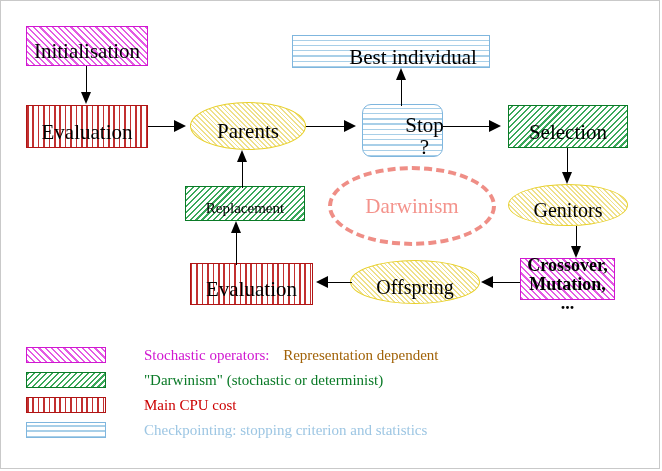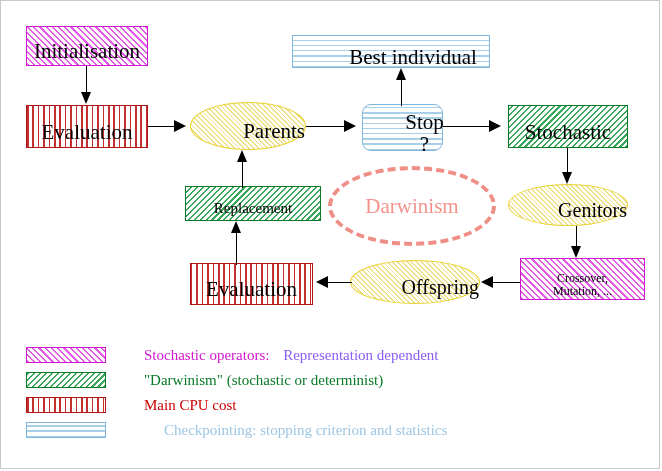--- a/index.html
+++ b/index.html
@@ -79,21 +79,20 @@
         rgba(255,255,255,0) 1.3px, rgba(255,255,255,0) 5.2px);
     padding-left: 44px;
   }
   .fill-yellow {
     border: 1.5px solid #e8d02a;
     background-color: #ffffff;
     background-image: repeating-linear-gradient(
         45deg,
         #efe08a 0px, #efe08a 1.3px,
         rgba(255,255,255,0) 1.3px, rgba(255,255,255,0) 3.4px);
-    justify-content: flex-end;
   }
 
   .ellipse { border-radius: 50%; }
   .rounded { border-radius: 9px; }
 
   
   .generation {
     position: absolute;
     box-sizing: border-box;
     border: 4px dashed #ef8e86;
@@ -149,21 +148,21 @@
     height: 16px;
     box-sizing: border-box;
     flex: none;
   }
   .legend-text {
     margin-left: 38px;
     white-space: nowrap;
     font-size: 15px;
   }
   .c-magenta { color: #d017d0; }
-  .c-gold    { color: #8b5cf6; }
+  .c-gold    { color: #a16207; }
   .c-green   { color: #0a7a27; }
   .c-red     { color: #cc0000; }
   .c-blue    { color: #9dc6e3; }
 </style>
 </head>
 <body>
 
 <div id="canvas">
 
   <div id="frame"></div>
@@ -177,46 +176,46 @@
   </div>
 
   <div class="node fill-yellow ellipse" style="left:190px; top:102px; width:116px; height:48px; font-size:21px;">
     <span class="label">Parents</span>
   </div>
 
   <div class="node fill-blue" style="left:292px; top:35px; width:198px; height:33px; font-size:21px;">
     <span class="label">Best individual</span>
   </div>
 
-  <div class="node fill-blue rounded" style="left:362px; top:104px; width:81px; height:47px; font-size:21px;">
+  <div class="node fill-blue rounded" style="left:362px; top:104px; width:81px; height:53px; font-size:21px;">
     <span class="label">Stop ?</span>
   </div>
 
   <div class="node fill-green" style="left:508px; top:105px; width:120px; height:43px; font-size:21px;">
-    <span class="label">Stochastic</span>
+    <span class="label">Selection</span>
   </div>
 
   <div class="node fill-yellow ellipse" style="left:508px; top:184px; width:120px; height:42px; font-size:20px;">
     <span class="label">Genitors</span>
   </div>
 
-  <div class="node fill-magenta" style="left:520px; top:258px; width:125px; height:42px; font-size:12px;">
+  <div class="node fill-magenta" style="left:520px; top:258px; width:95px; height:42px; font-size:18px;font-weight:bold;">
     <span class="label">Crossover,
 Mutation, ...</span>
   </div>
 
   <div class="node fill-yellow ellipse" style="left:350px; top:260px; width:130px; height:44px; font-size:20px;">
     <span class="label">Offspring</span>
   </div>
 
   <div class="node fill-red" style="left:190px; top:263px; width:123px; height:42px; font-size:21px;">
     <span class="label">Evaluation</span>
   </div>
 
-  <div class="node fill-green" style="left:185px; top:186px; width:136px; height:35px; font-size:15px;">
+  <div class="node fill-green" style="left:185px; top:186px; width:120px; height:35px; font-size:15px;">
     <span class="label">Replacement</span>
   </div>
 
   <div class="generation" style="left:328px; top:166px; width:168px; height:80px; font-size:21px;">
     <span class="label">Darwinism</span>
   </div>
 
   <div class="edge edge-v" style="left:86px; top:66px; height:28px;"></div>
   <div class="arrow arrow-d" style="left:81px; top:92px;"></div>
 
@@ -261,18 +260,18 @@
   <div class="legend-row" style="top:370px;">
     <span class="swatch fill-green"></span>
     <span class="legend-text c-green">"Darwinism" (stochastic or determinist)</span>
   </div>
 
   <div class="legend-row" style="top:395px;">
     <span class="swatch fill-red"></span>
     <span class="legend-text c-red">Main CPU cost</span>
   </div>
 
-  <div class="legend-row" style="top:420px;gap:20px;">
+  <div class="legend-row" style="top:420px;">
     <span class="swatch fill-blue"></span>
     <span class="legend-text c-blue">Checkpointing: stopping criterion and statistics</span>
   </div>
 
 </div>
 
 </body></html>

